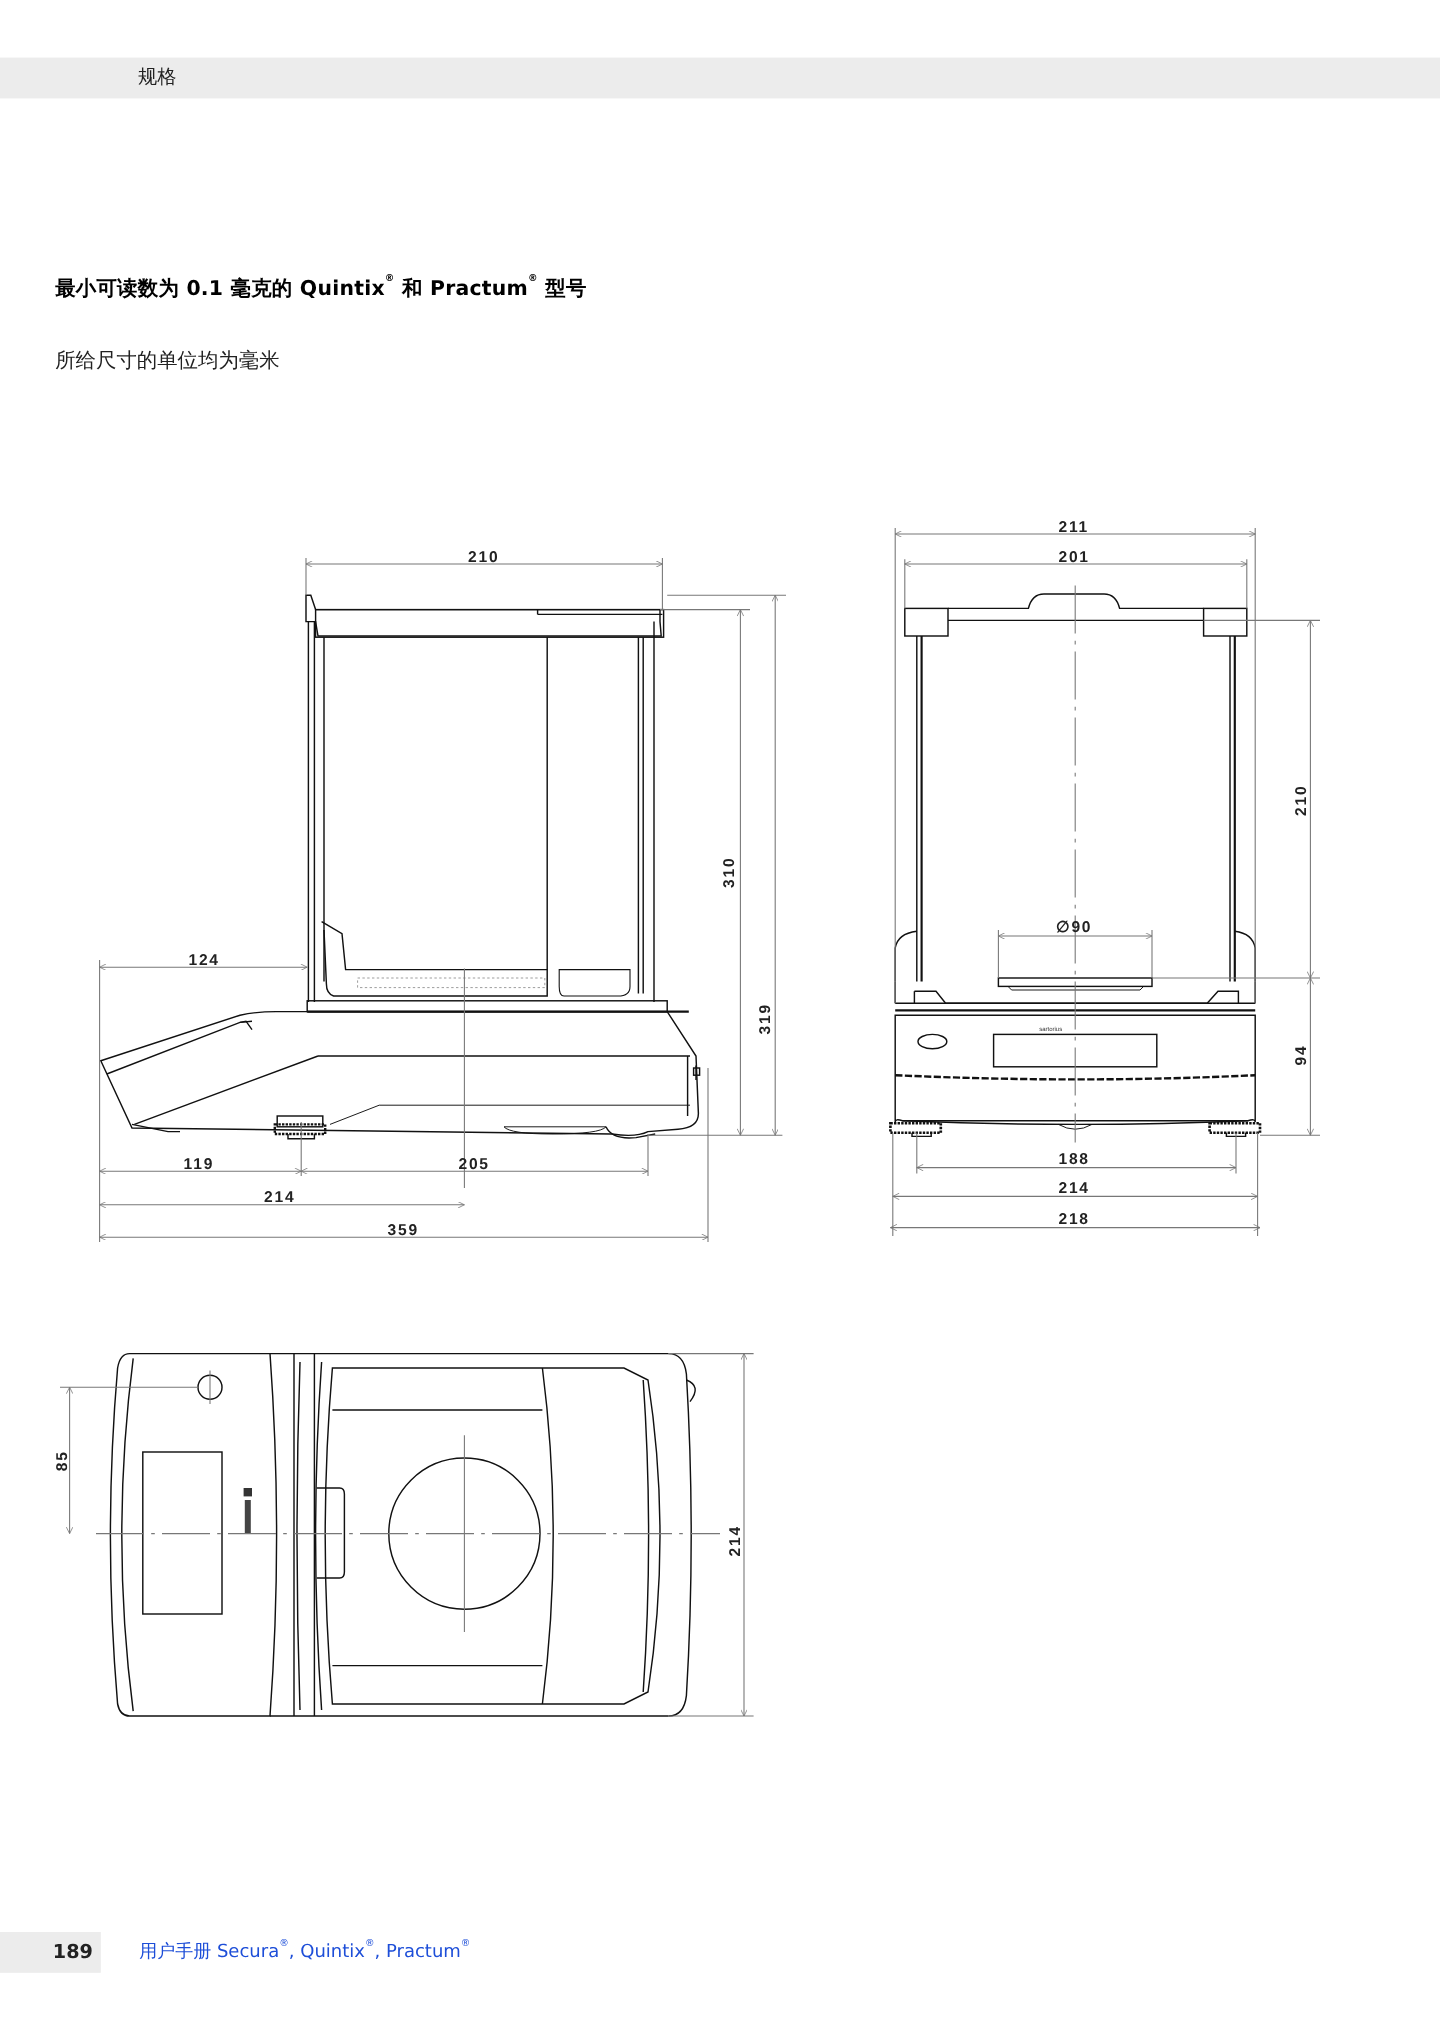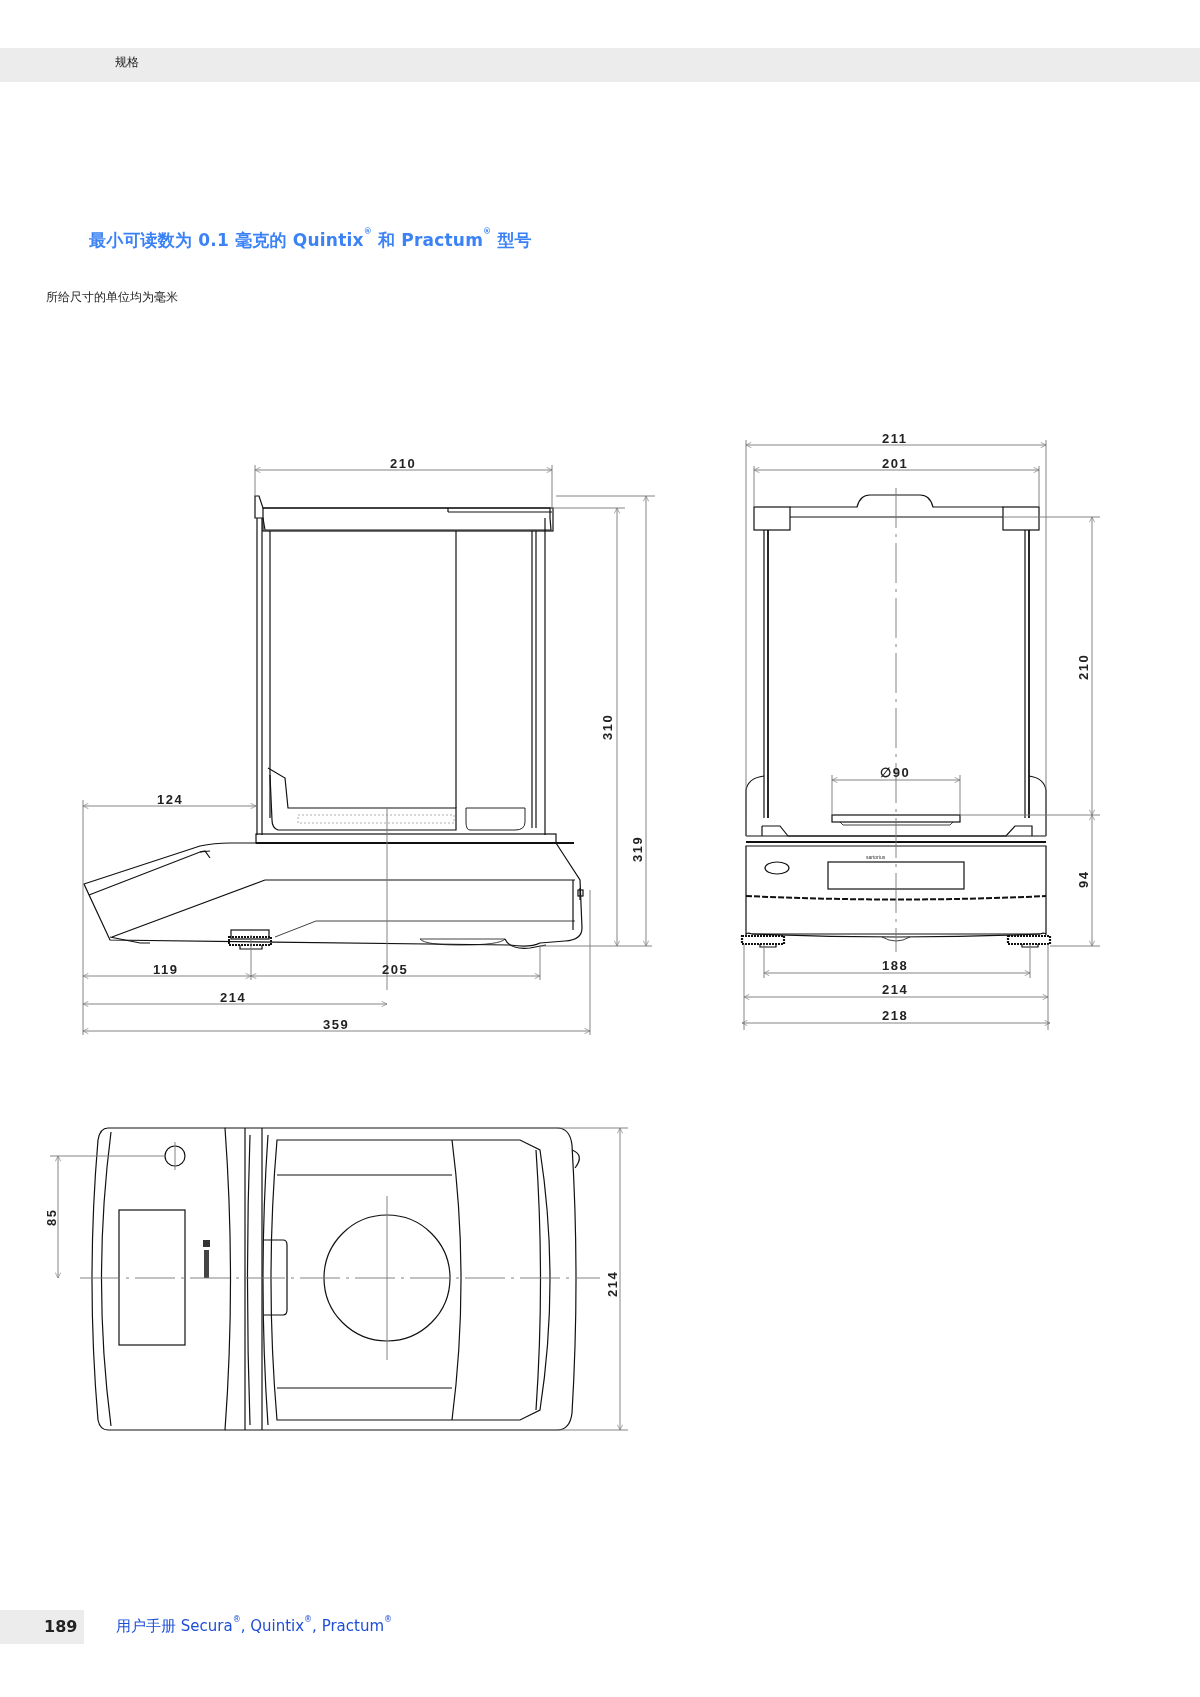--- a/index.html
+++ b/index.html
@@ -1,22 +1,22 @@
 <!DOCTYPE html>
 <html><head>
 <meta charset="utf-8">
 <style>
   html, body { margin:0; padding:0; background:#ffffff; }
   body { width:1200px; height:1697px; position:relative; overflow:hidden;
          font-family:"DejaVu Sans", "Liberation Sans", sans-serif; color:#1a1a1a; }
   .header-band { position:absolute; left:0; top:48px; width:1200px; height:34px; background:#ececec; }
-  .header-label { position:absolute; left:115px; top:54px; font-size:12px; color:#222; }
-  .section-title { position:absolute; left:46px; top:229px; font-size:17px; font-weight:bold; color:#3b82f6; letter-spacing:0.2px;margin-left:43px; }
+  .header-label { position:absolute; left:115px; top:54px; font-size:16px; color:#222; }
+  .section-title { position:absolute; left:46px; top:229px; font-size:17px; font-weight:bold; color:#000000; letter-spacing:0.2px; }
   .section-title sup, .footer-text sup { font-size:8px; vertical-align:top; position:relative; top:-2px; }
-  .unit-note { position:absolute; left:46px; top:289px; font-size:12px; color:#222;text-align:right; }
+  .unit-note { position:absolute; left:46px; top:289px; font-size:17px; color:#222;text-align:right; }
   .drawing { position:absolute; left:0; top:0; }
   .footer-band { position:absolute; left:0; top:1610px; width:84px; height:34px; background:#ececec; }
   .footer-page { position:absolute; left:44px; top:1617px; font-size:16px; font-weight:bold; color:#222; }
   .footer-text { position:absolute; left:116px; top:1617px; font-size:15px; color:#1d4ed8; }
   svg text.dim { font-family:"Liberation Sans", sans-serif; font-size:13px; font-weight:bold; fill:#222; letter-spacing:1.5px; }
 </style>
 </head>
 <body>
 
 <div class="header-band"></div>

